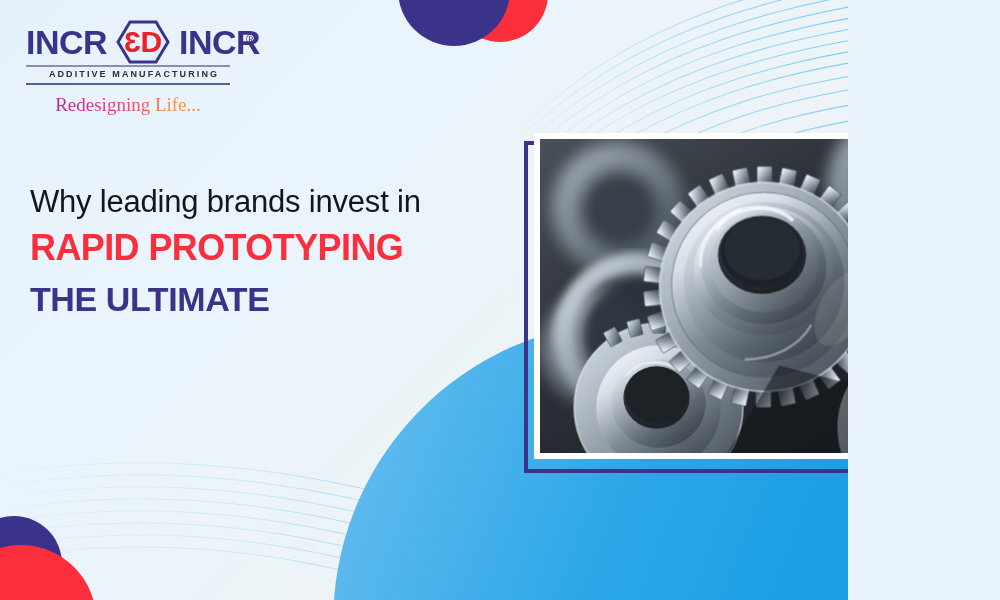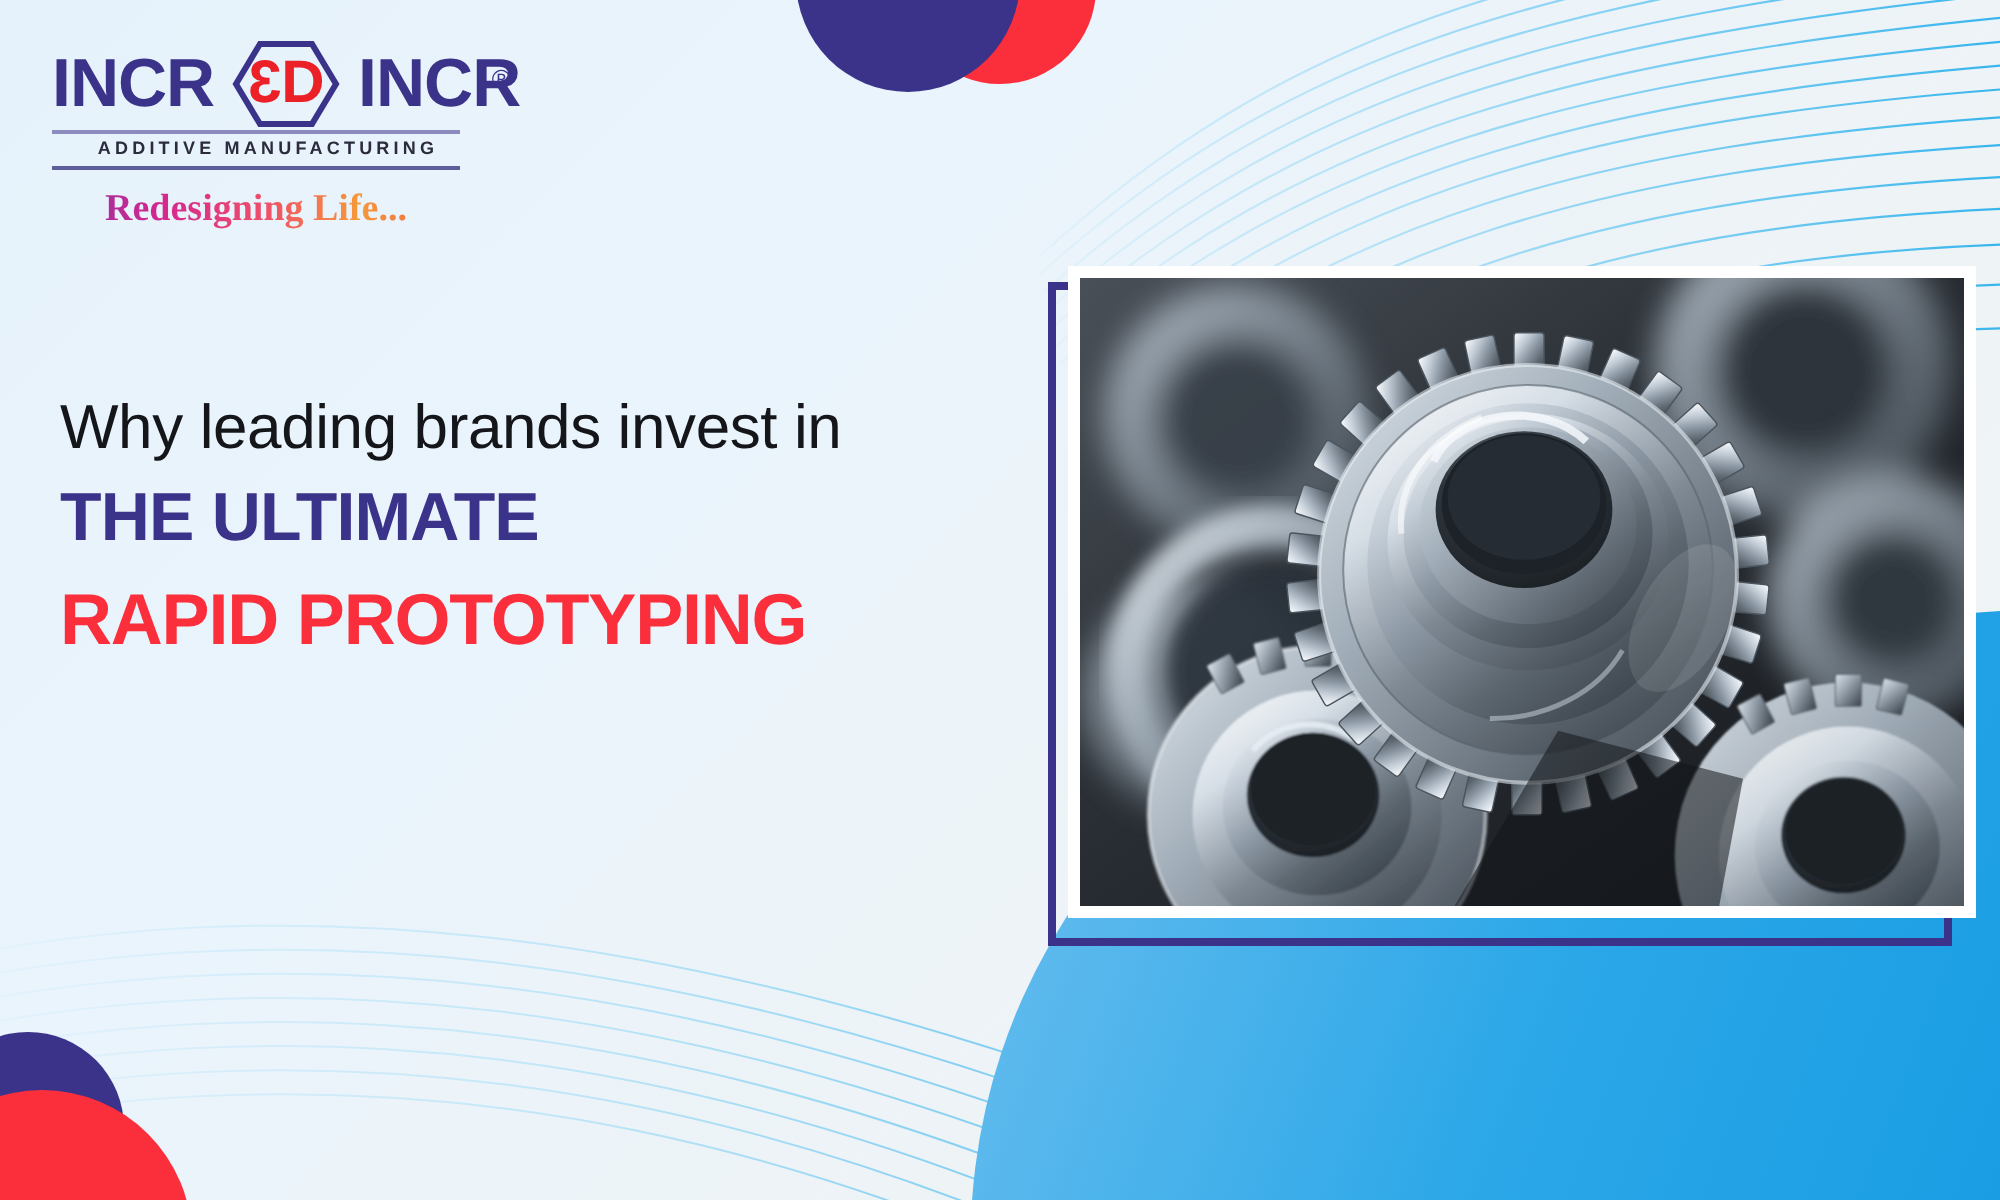--- a/index.html
+++ b/index.html
@@ -4,21 +4,21 @@
 <style>
   * { margin:0; padding:0; box-sizing:border-box; }
   html, body { width:1000px; height:600px; }
   body {
     font-family:"Liberation Sans", sans-serif;
     background:#e8f3fb;
     overflow:hidden;
   }
   #banner {
     position:relative;
-    width:1000px; height:600px;
+    width:848px; height:600px;
     overflow:hidden;
     background:linear-gradient(135deg,#e6f2fb 0%,#eaf4fc 35%,#eef3f5 70%,#f0f4f5 100%);
     padding-left:20px;
   }
 
   
   .bg-layer { position:absolute; inset:0; pointer-events:none; }
   .bg-svg { position:absolute; inset:0; width:1000px; height:600px; }
 
   .circle { position:absolute; border-radius:50%; }
@@ -92,30 +92,30 @@
     font-weight:bold;
     letter-spacing:2.1px;
     color:#2b2b3d;
   }
   .logo-tagline {
     margin-top:9px;
     text-align:center;
     width:204px;
     font-family:"Liberation Serif", serif;
     font-size:19px;
-    font-weight:bold;
+    font-weight:normal;
     background:linear-gradient(90deg,#8e2fa4 0%,#d6298e 28%,#ef4e6a 52%,#f5993b 75%,#ef5c42 100%);
     -webkit-background-clip:text;
     background-clip:text;
     color:transparent;
     -webkit-text-fill-color:transparent;
   }
 
   
-  #headline { position:absolute; left:30px; top:194px; width:470px; }
+  #headline { position:absolute; left:30px; top:182px; width:470px; }
   .hl-line { display:block; white-space:nowrap; }
   .hl-1 {
     font-size:31px;
     font-weight:normal;
     color:#15161a;
     letter-spacing:-0.2px;
     line-height:40px;
   }
   .hl-2 {
     font-size:36px;
@@ -232,22 +232,22 @@
       <div class="rule rule-top"></div>
       <div class="logo-sub">ADDITIVE MANUFACTURING</div>
       <div class="rule rule-bot"></div>
     </div>
 
     <div class="logo-tagline">Redesigning Life...</div>
   </div>
 
   <div id="headline">
     <span class="hl-line hl-1">Why leading brands invest in</span>
+    <span class="hl-line hl-2">RAPID PROTOTYPING</span>
     <span class="hl-line hl-3">THE ULTIMATE</span>
-    <span class="hl-line hl-2">RAPID PROTOTYPING</span>
   </div>
 
   <div id="photo-block">
     <div class="photo-frame-back"></div>
     <div class="photo-card">
       <div class="photo-img" title="close-up of interlocking metal gears">
         <svg viewBox="0 0 440 314" preserveAspectRatio="xMidYMid slice">
           <defs>
             <linearGradient id="bgDark" x1="0" y1="0" x2="1" y2="1">
               <stop offset="0%" stop-color="#4a5058"></stop>

